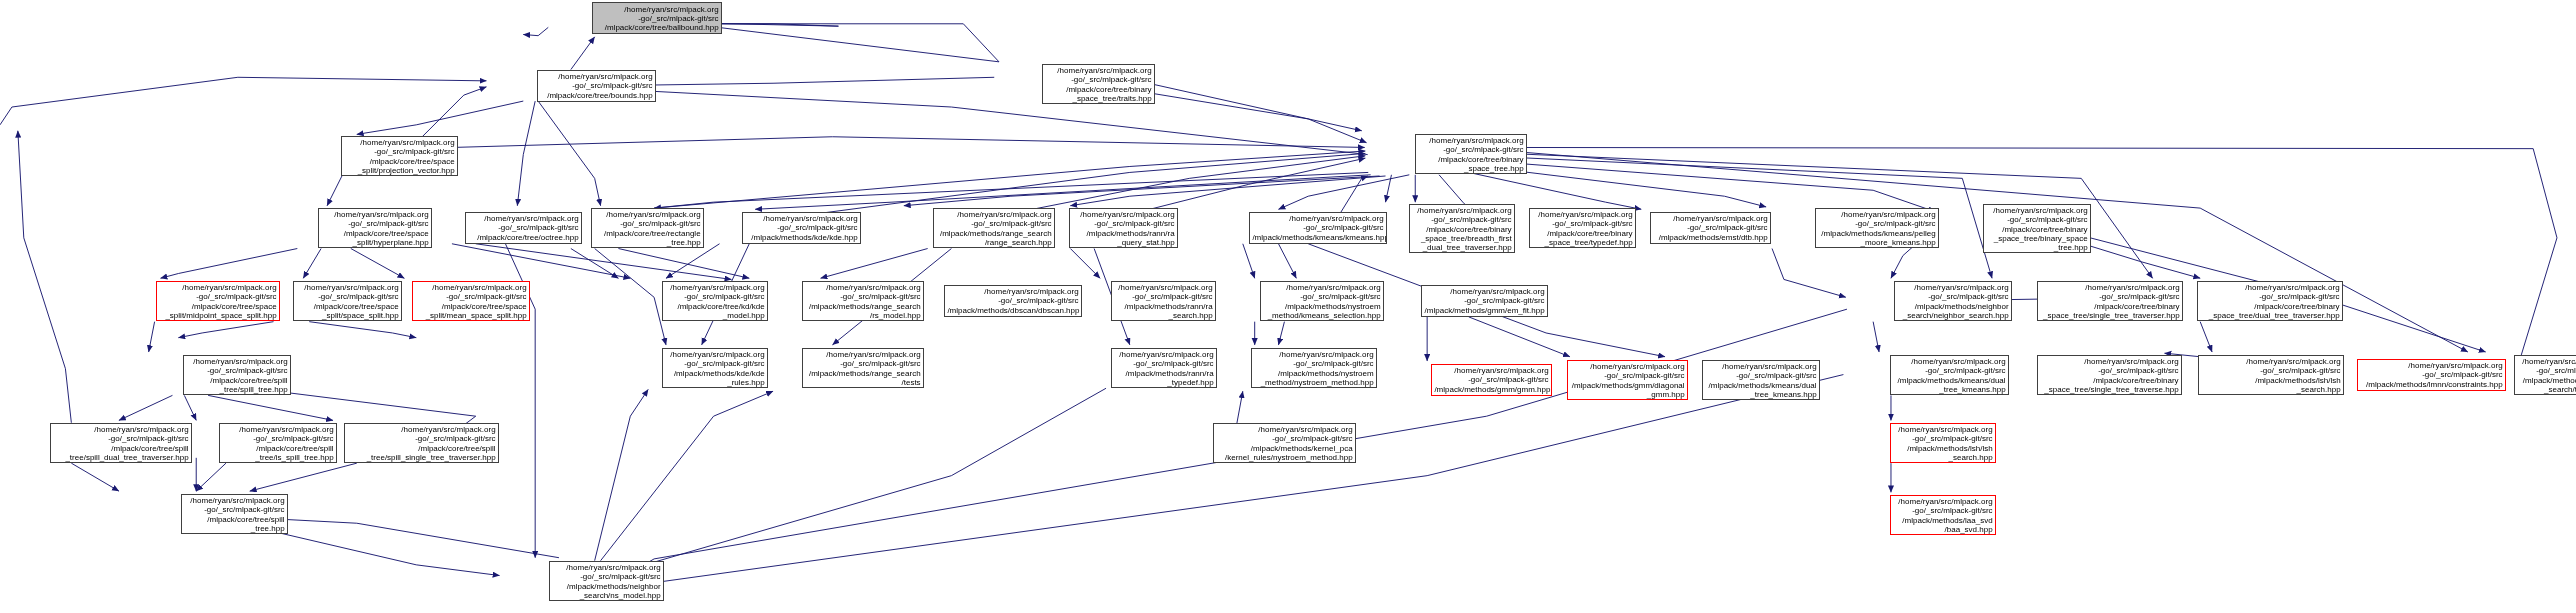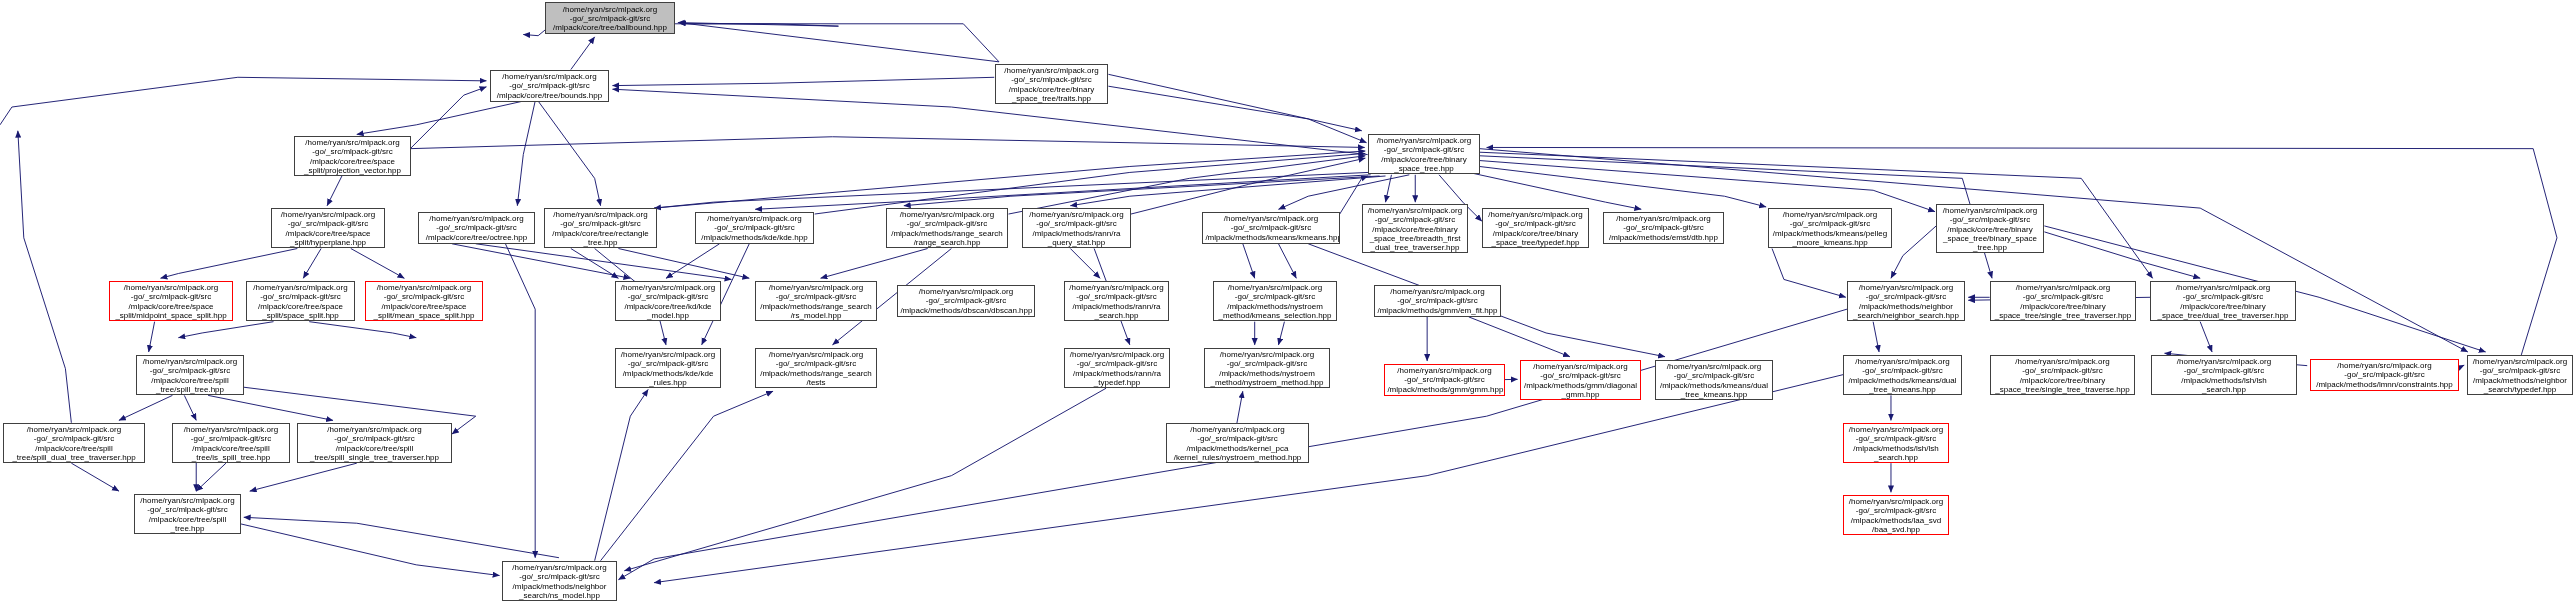--- a/index.html
+++ b/index.html
@@ -12,24 +12,25 @@
   }
   #edges { position:absolute; left:0; top:0; width:2576px; height:613px; }
   .node {
     position:absolute;
     box-sizing:border-box;
     background:#ffffff;
     border:0.6px solid #404040;
     color:#000000;
     font-size:8px;
     line-height:9.2px;
-    text-align:center;
+    text-align:right;
     padding:1.2px 2.4px 1.8px 2.4px;
     white-space:pre-line;
     overflow:hidden;
+    margin-left:47px;
   }
   .node.root { background:#bfbfbf; border:0.6px solid #404040; }
   .node.red  { border:0.6px solid #ff0000; }
 </style>
 </head>
 <body>
 
 <div id="canvas">
   <svg id="edges" viewBox="0 0 4332 1031" preserveAspectRatio="none">
     <defs>

